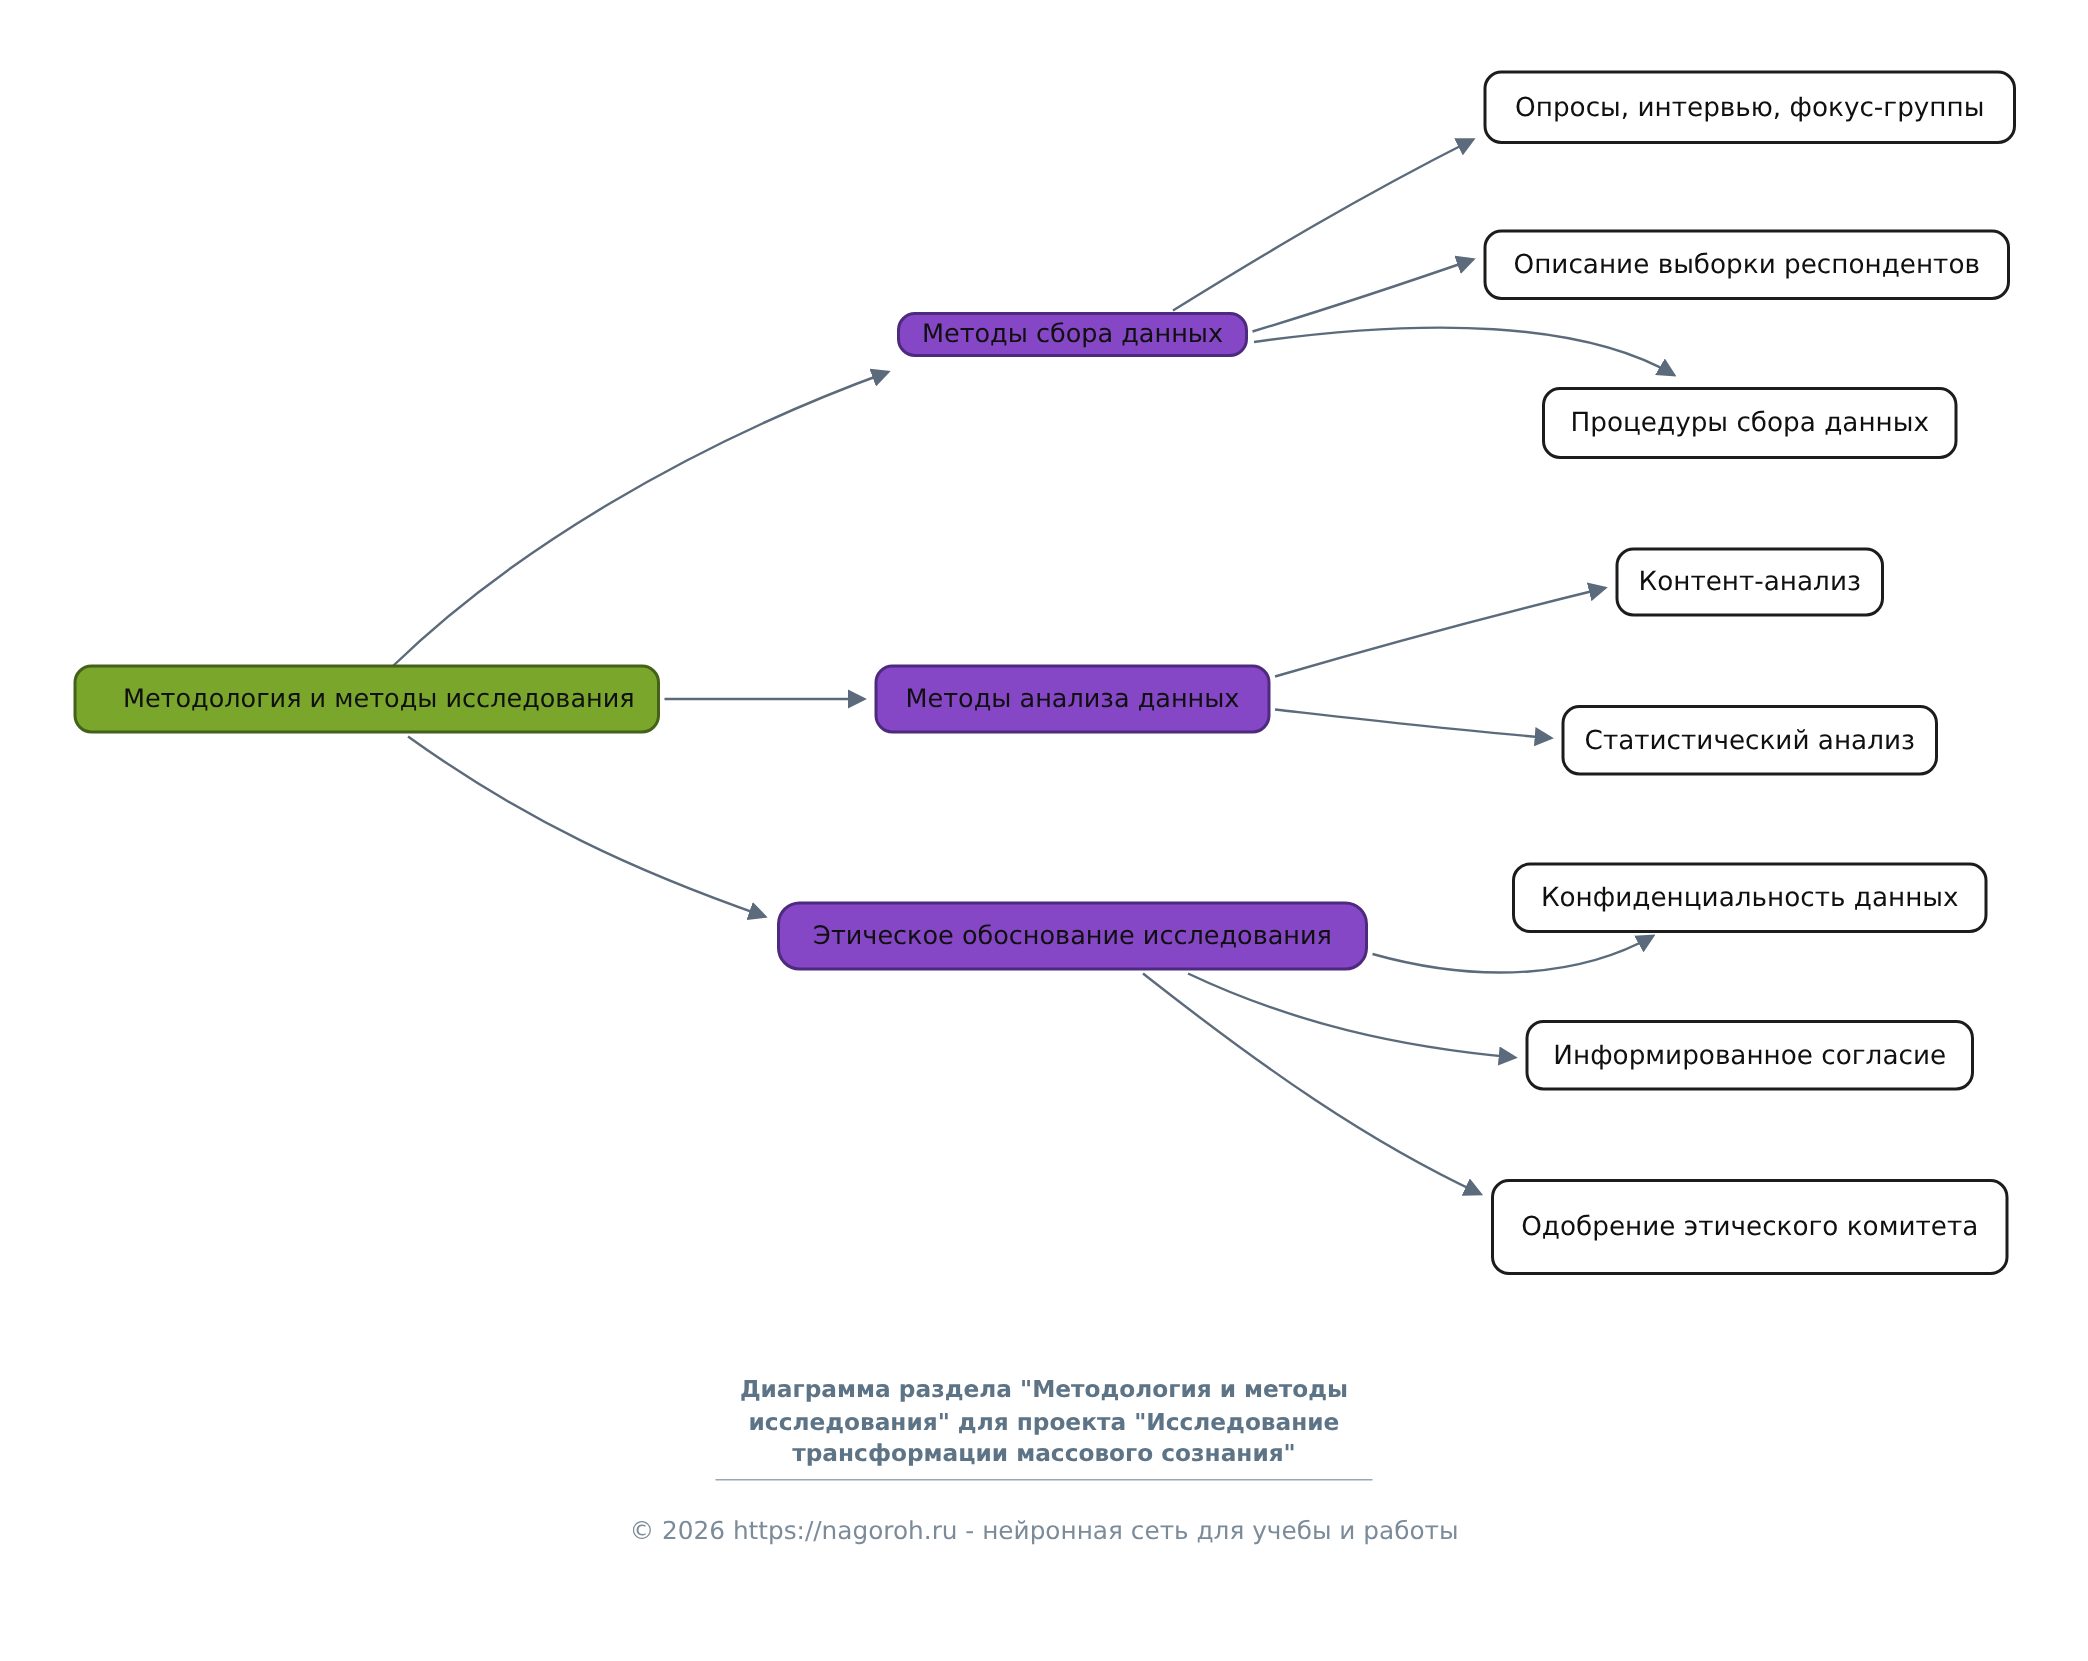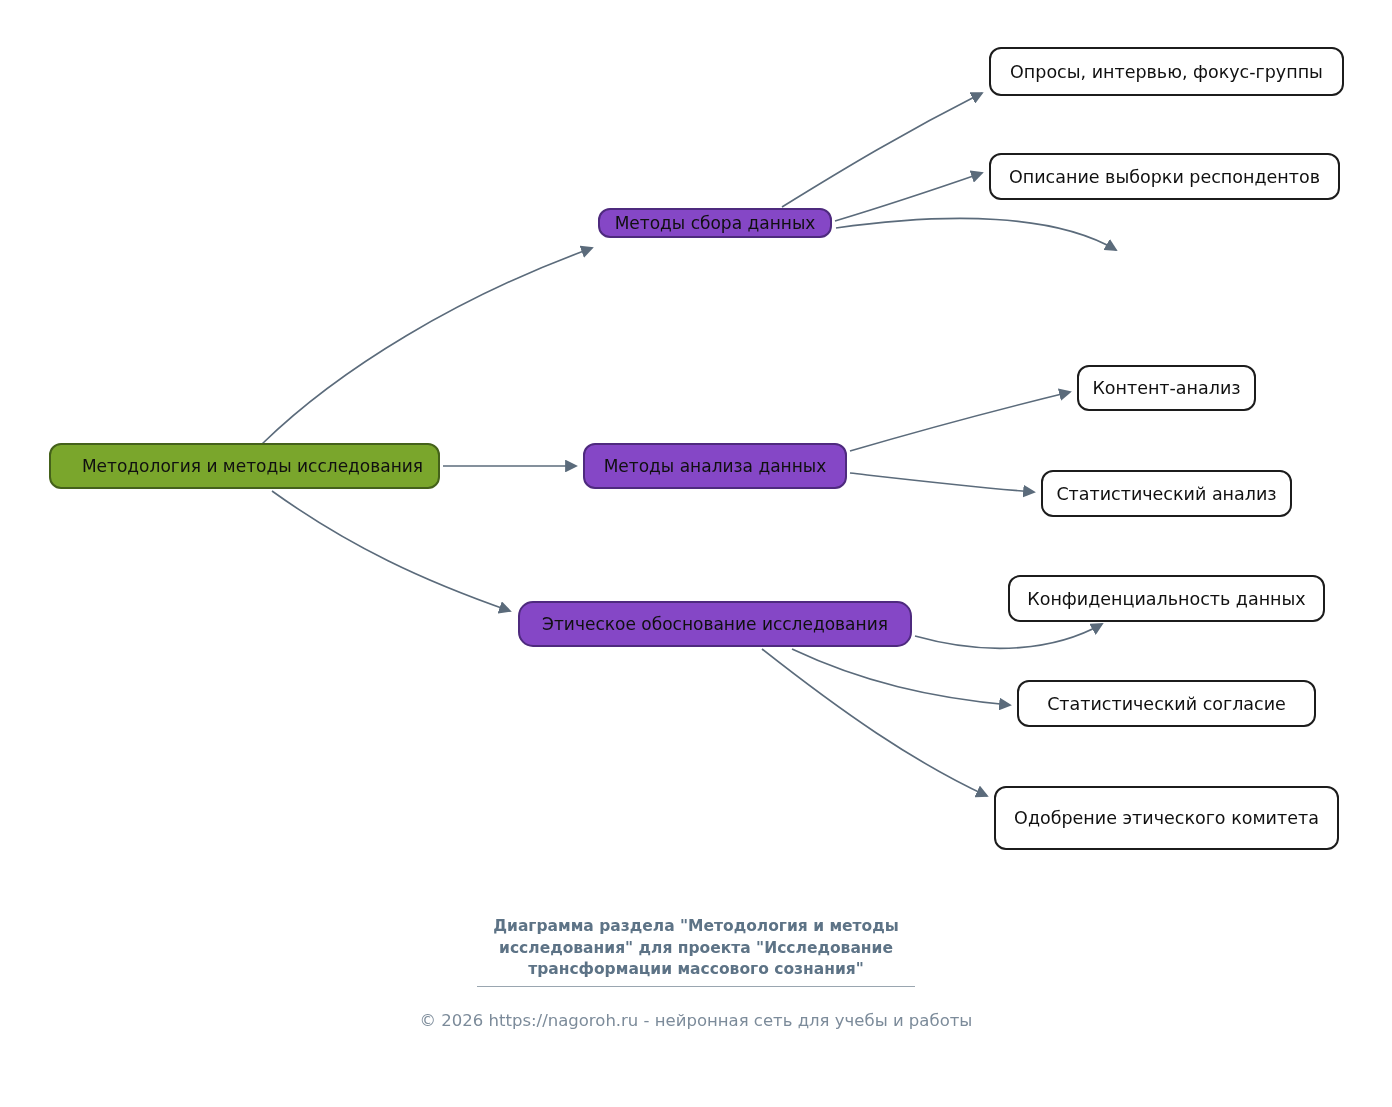--- a/index.html
+++ b/index.html
@@ -116,28 +116,29 @@
   <div class="node branch" style="left:598px; top:208px; width:234px; height:30px;">Методы сбора данных</div>
 
   <div class="node branch" style="left:583px; top:443px; width:264px; height:46px;">Методы анализа данных</div>
 
   <div class="node branch" style="left:518px; top:601px; width:394px; height:46px;border-radius:15px;">Этическое обоснование исследования</div>
 
   <div class="node leaf" style="left:989px; top:47px; width:355px; height:49px;">Опросы, интервью, фокус-группы</div>
 
   <div class="node leaf" style="left:989px; top:153px; width:351px; height:47px;">Описание выборки респондентов</div>
 
+  <div class="node leaf" style="left:1028px; top:258px; width:277px; height:48px;">Процедуры сбора данных</div>
 
   <div class="node leaf" style="left:1077px; top:365px; width:179px; height:46px;">Контент-анализ</div>
 
   <div class="node leaf" style="left:1008px; top:575px; width:317px; height:47px;">Конфиденциальность данных</div>
 
   <div class="node leaf" style="left:1041px; top:470px; width:251px; height:47px;">Статистический анализ</div>
 
-  <div class="node leaf" style="left:1017px; top:680px; width:299px; height:47px;">Статистический согласие</div>
+  <div class="node leaf" style="left:1017px; top:680px; width:299px; height:47px;">Информированное согласие</div>
 
   <div class="node leaf" style="left:994px; top:786px; width:345px; height:64px;">Одобрение этического комитета</div>
 
   <div class="footer-caption">Диаграмма раздела "Методология и методы исследования" для проекта "Исследование трансформации массового сознания"</div>
 
   <div class="footer-divider"></div>
 
   <div class="copyright">© 2026 https://nagoroh.ru - нейронная сеть для учебы и работы</div>
 
 </div>

